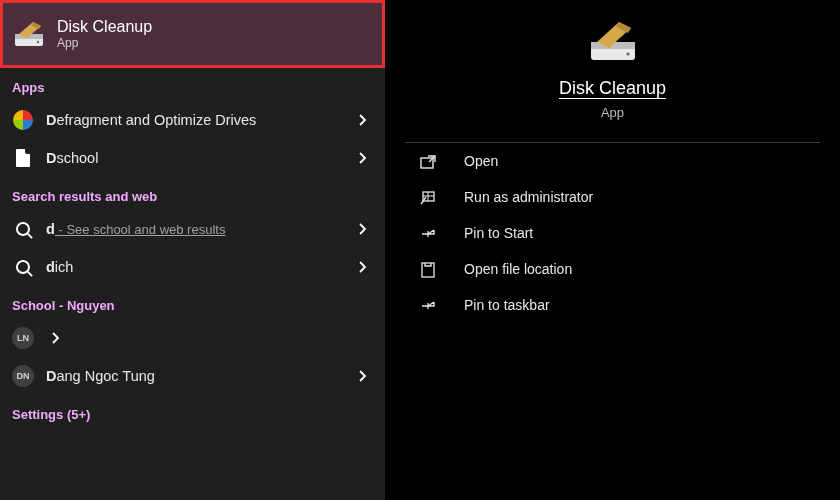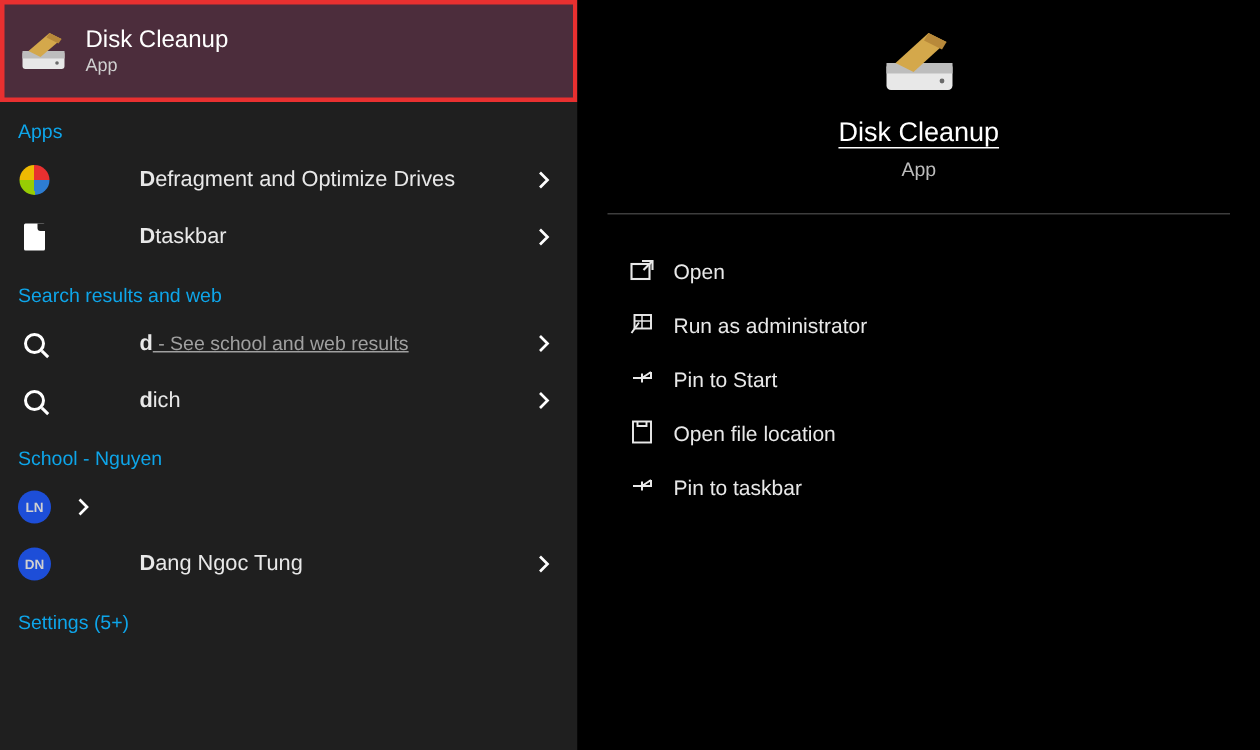--- a/index.html
+++ b/index.html
@@ -33,51 +33,51 @@
     display: flex;
     align-items: center;
     padding: 0 10px;
     gap: 12px;
   }
   .disk-icon-sm { width: 32px; height: 28px; position: relative; }
   .disk-icon-lg { width: 52px; height: 46px; margin: 0 auto; position: relative; }
   .bm-text { display: flex; flex-direction: column; }
   .bm-title { font-size: 16px; font-weight: 500; }
   .bm-sub { font-size: 12px; color: #cfcfcf; font-weight: 400; }
-  .section-head { font-size: 13px; font-weight: 400; padding: 12px 12px 6px; color: #0ea5e9; }
+  .section-head { font-size: 13px; font-weight: 700; padding: 12px 12px 6px; color: #f0abfc; }
   .row {
     display: flex;
     align-items: center;
     height: 38px;
     padding: 0 12px;
     gap: 12px;
     cursor: pointer;
   }
   .row-icon { width: 22px; height: 22px; display: flex; align-items: center; justify-content: center; flex-shrink: 0; }
-  .row-label { flex: 1; font-size: 14.5px; color: #e8e8e8; white-space: nowrap; overflow: hidden; text-overflow: ellipsis; margin-left: 47px; }
+  .row-label { flex: 1; font-size: 14.5px; color: #e8e8e8; white-space: nowrap; overflow: hidden; text-overflow: ellipsis; }
   .row-label .bold { font-weight: 600; }
   .row-label .sub { color: #a0a0a0; font-size: 13px; text-decoration: underline; }
   .chevron { width: 20px; height: 20px; display: flex; align-items: center; justify-content: center; }
   .search-glyph { width: 14px; height: 14px; border: 2px solid #fff; border-radius: 50%; position: relative; }
   .search-glyph::after { content: ""; position: absolute; width: 6px; height: 2px; background: #fff; bottom: -3px; right: -5px; transform: rotate(45deg); }
   .file-glyph { width: 14px; height: 18px; background: #fff; border-radius: 1px; position: relative; }
   .file-glyph::after { content: ""; position: absolute; top: 0; right: 0; width: 5px; height: 5px; background: #1f1f1f; border-bottom-left-radius: 2px; }
   .defrag-glyph { width: 20px; height: 20px; border-radius: 50%; background: conic-gradient(#e83030 0 25%, #2d7dd2 25% 50%, #97cc04 50% 75%, #eeb902 75% 100%); }
   .avatar-glyph {
     width: 22px; height: 22px; border-radius: 50%;
-    background: #1d4ed8; display: flex; align-items: center;
+    background: #404040; display: flex; align-items: center;
     justify-content: center; font-size: 9px; font-weight: 600; color: #d0d0d0;
   }
   .right-header { text-align: center; }
   .right-title { font-size: 18px; font-weight: 500; text-decoration: underline; text-underline-offset: 4px; margin-top: 14px; }
   .right-sub { font-size: 13px; color: #bdbdbd; margin-top: 6px; }
   .divider { height: 1px; background: #3d3d3d; margin: 22px 20px 10px; }
   .actions { display: flex; flex-direction: column; padding: 0 34px; }
   .action-row {
-    display: flex; align-items: flex-end; height: 36px; gap: 12px; cursor: pointer;
+    display: flex; align-items: flex-start; height: 36px; gap: 27px; cursor: pointer;
   }
   .action-icon { width: 18px; height: 18px; display: flex; align-items: center; justify-content: center; }
   .action-label { font-size: 14px; color: #e8e8e8; }
 </style>
 </head>
 <body>
 
 <div class="left-panel">
   <div class="best-match">
     <div class="disk-icon-sm">
@@ -106,21 +106,21 @@
         <svg width="8" height="12" viewBox="0 0 8 12">
           <path d="M1 1 L6 6 L1 11" stroke="#fff" stroke-width="1.8" fill="none"></path>
         </svg>
       </div>
   </div>
 
   <div class="row">
     <div class="row-icon">
         <div class="file-glyph"></div>
       </div>
-    <div class="row-label"><span class="bold">D</span><span>taskbar</span></div>
+    <div class="row-label"><span class="bold">D</span><span>school</span></div>
     <div class="chevron">
         <svg width="8" height="12" viewBox="0 0 8 12">
           <path d="M1 1 L6 6 L1 11" stroke="#fff" stroke-width="1.8" fill="none"></path>
         </svg>
       </div>
   </div>
 
   <div class="section-head">Search results and web</div>
 
   <div class="row">

